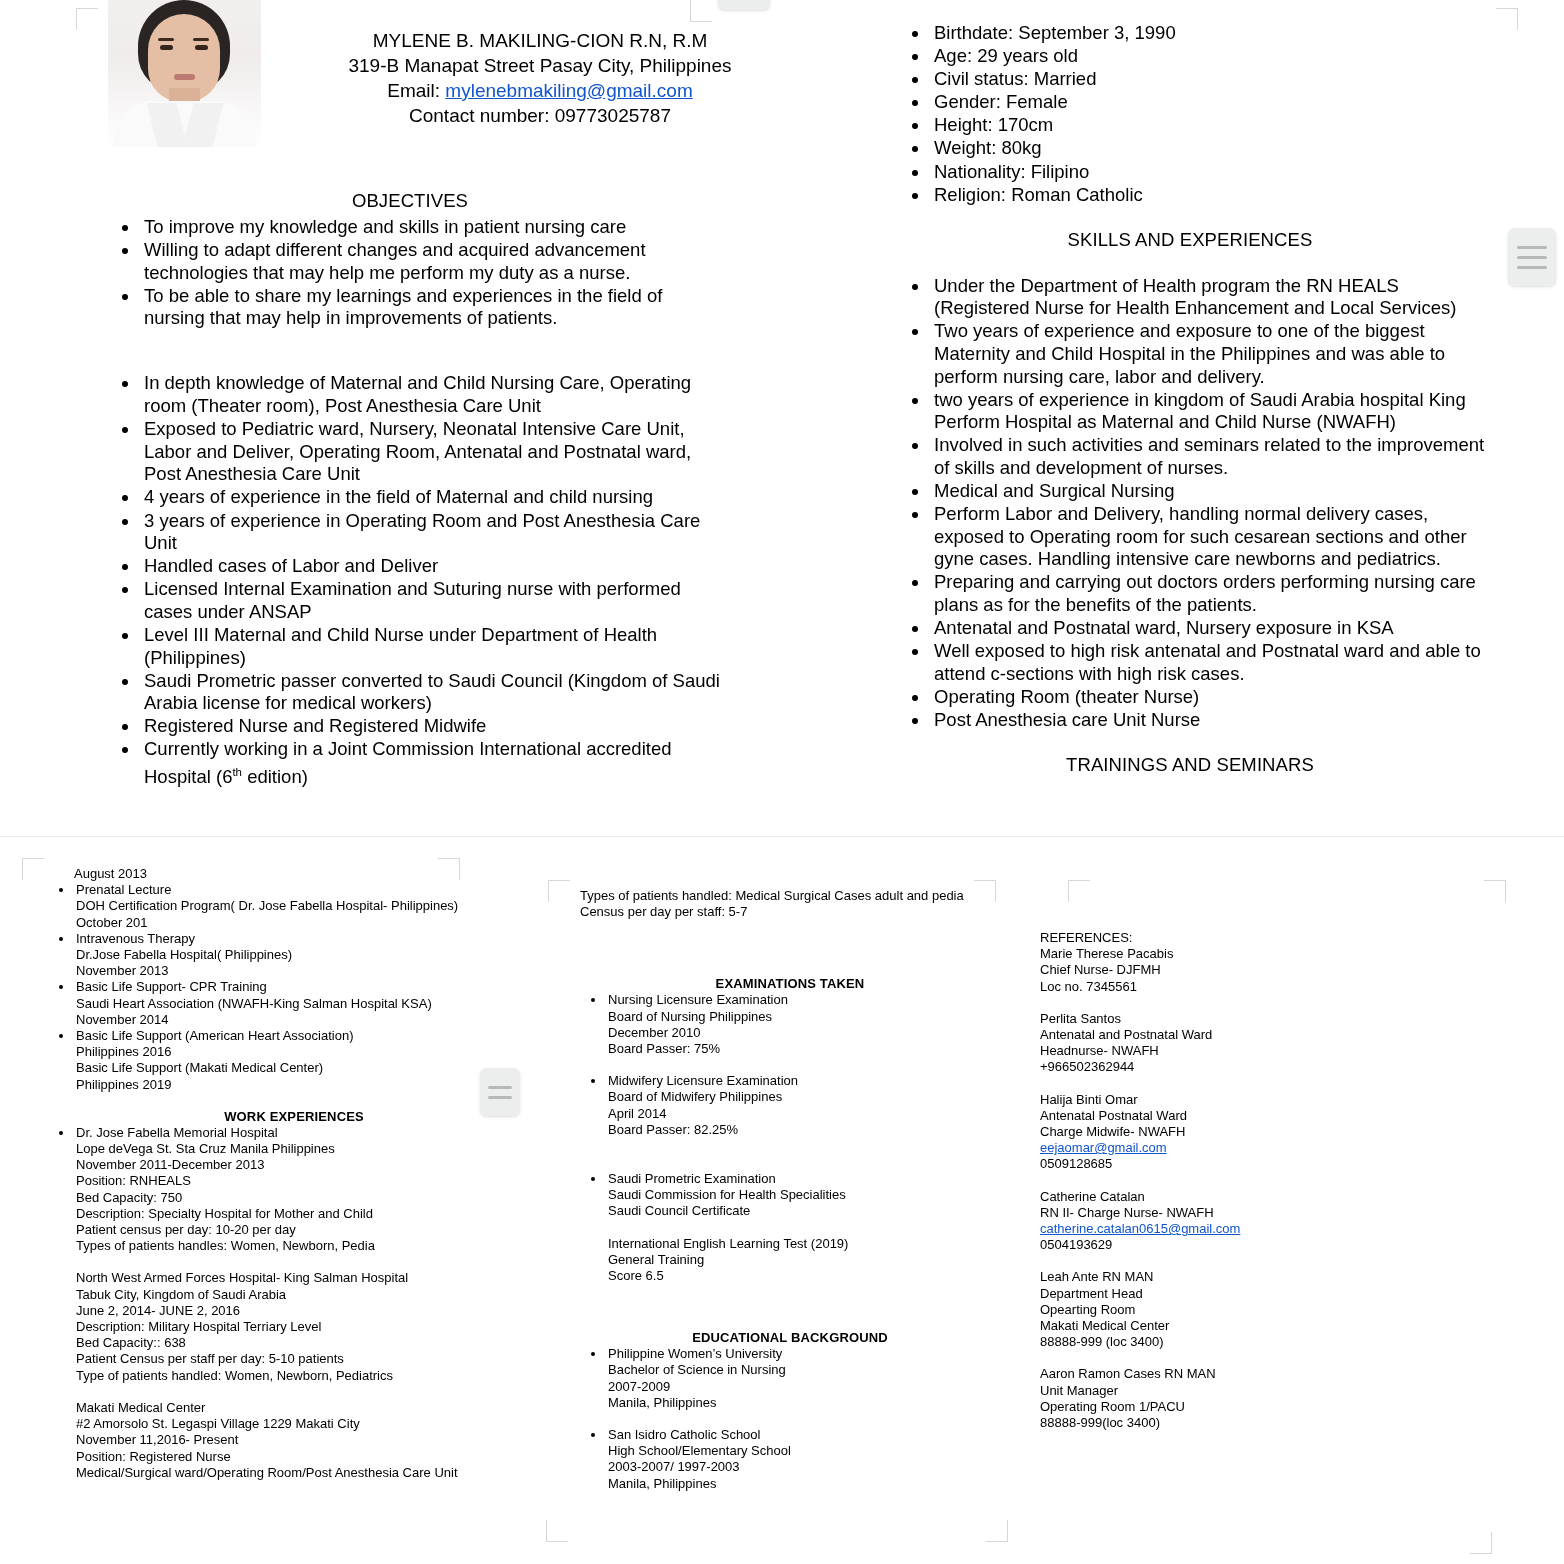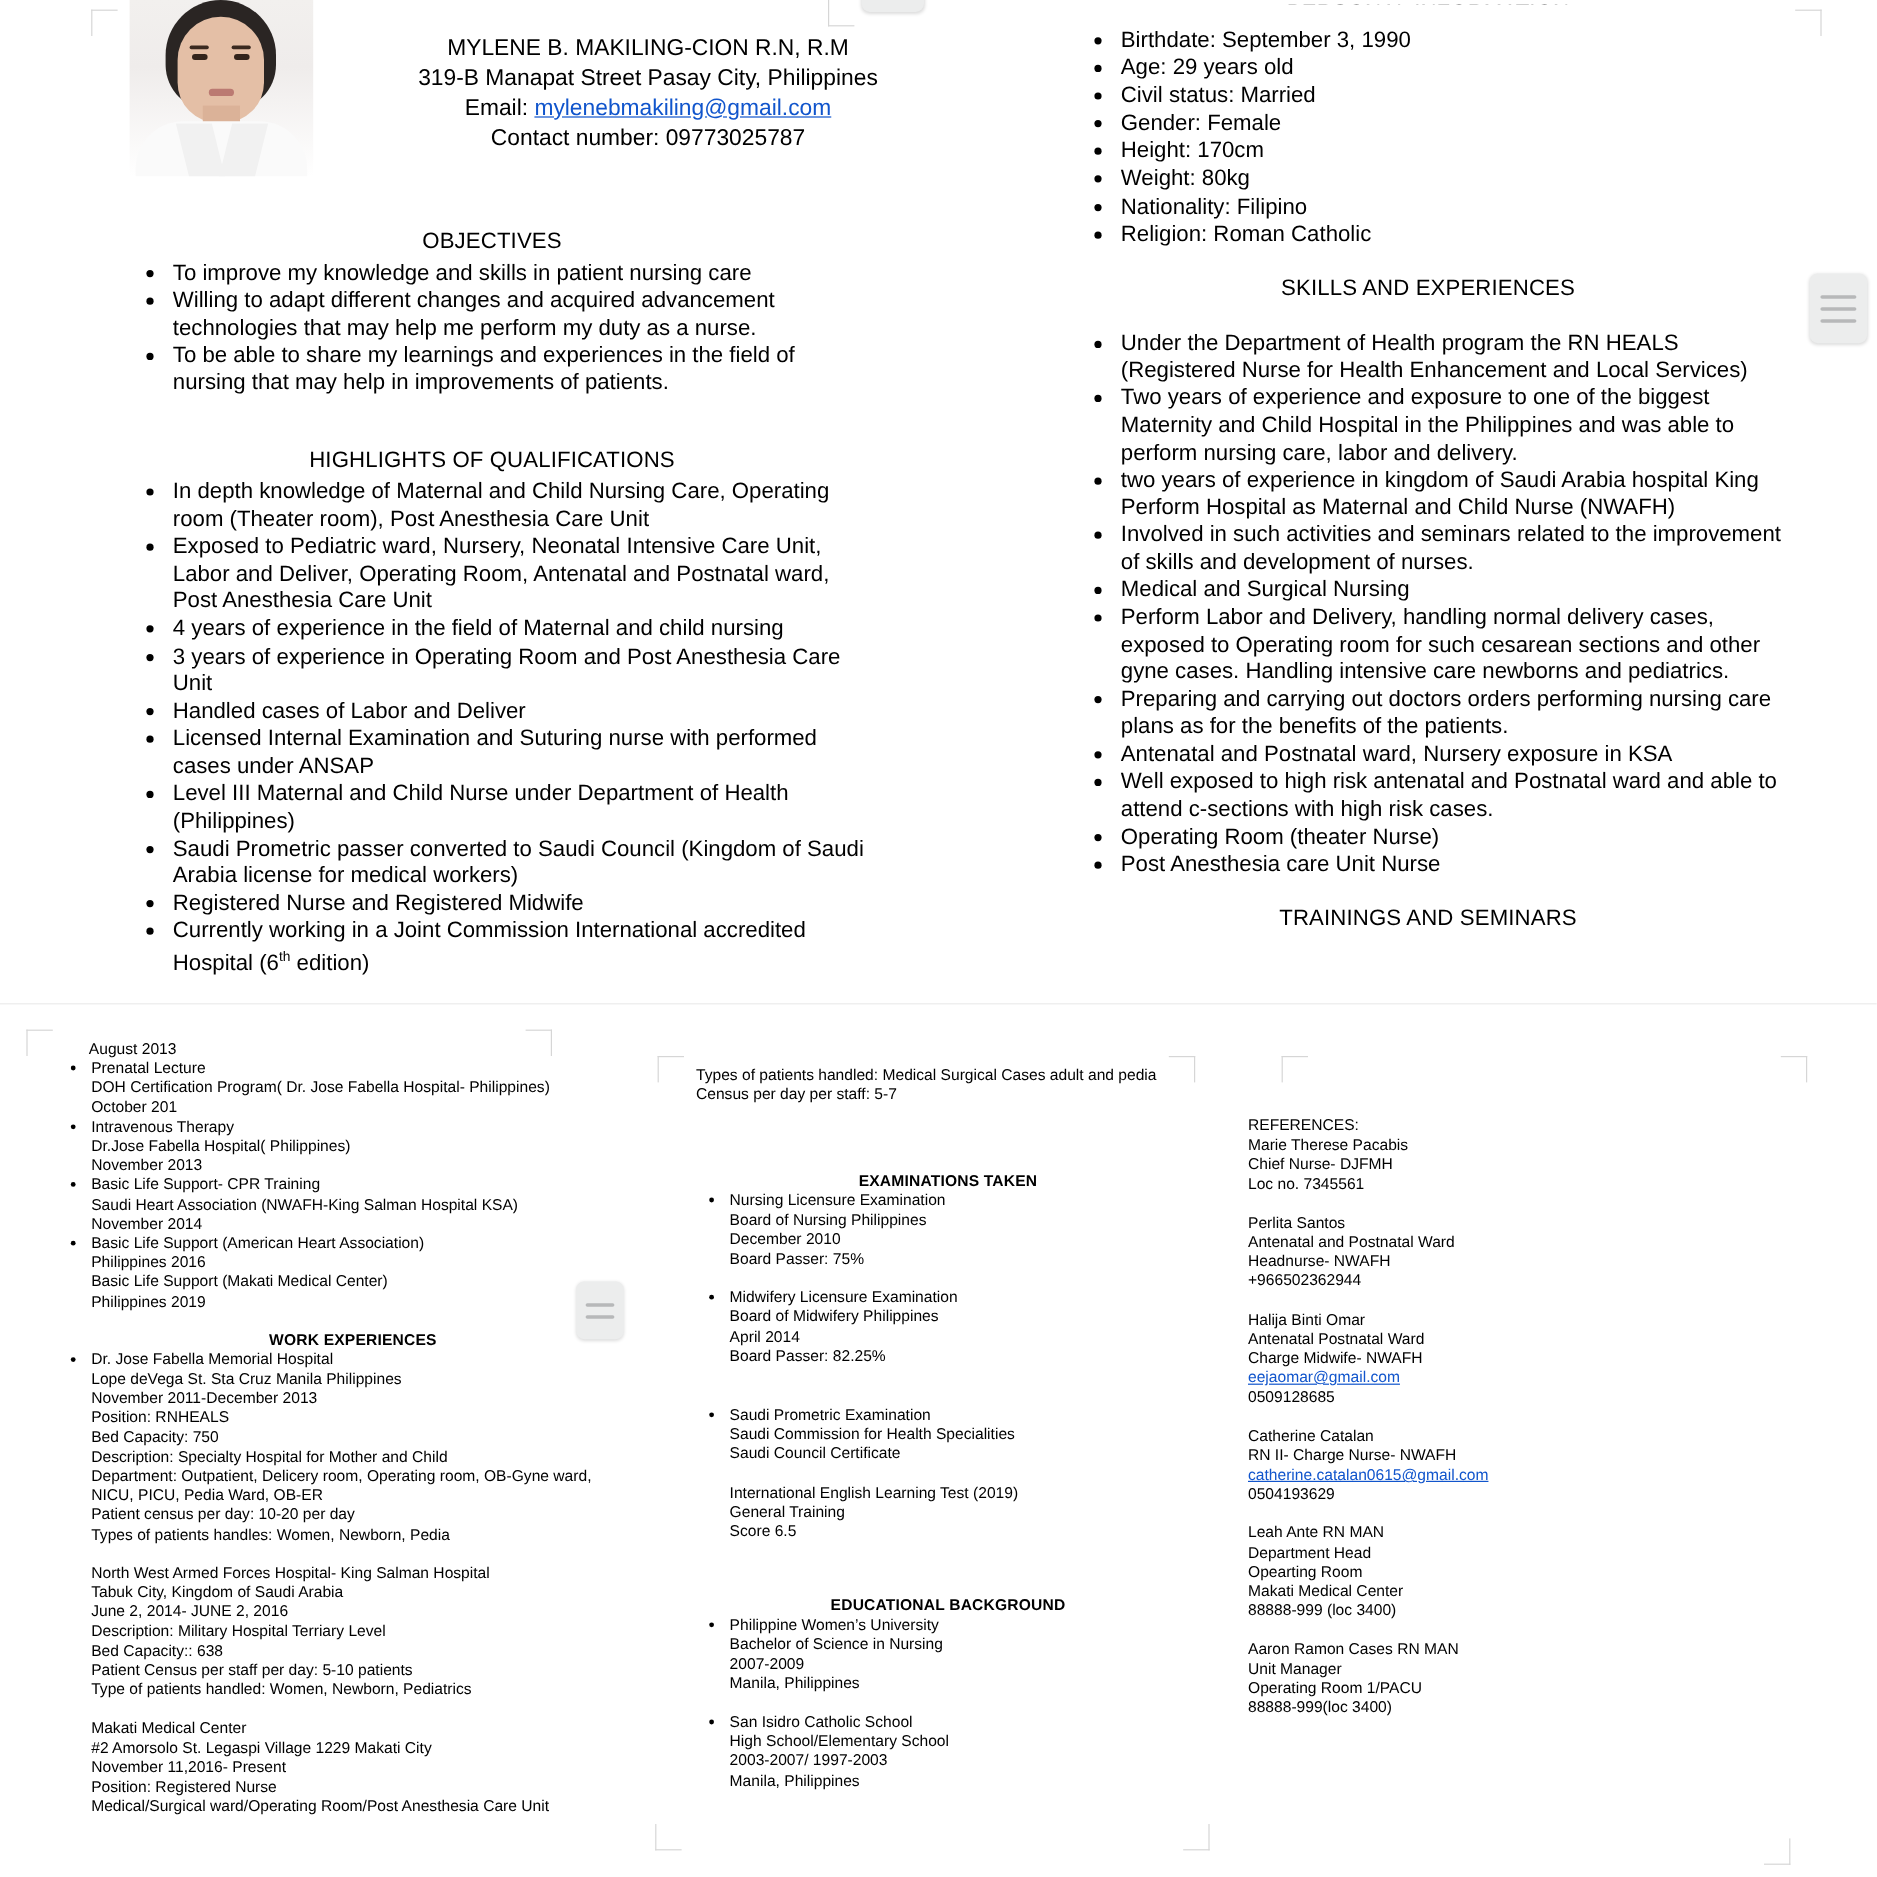--- a/index.html
+++ b/index.html
@@ -142,21 +142,20 @@
 
     <div class="col-l1">
       <div style="height:190px"></div>
       <div class="sec-head">OBJECTIVES</div>
       <ul class="b">
         <li>To improve my  knowledge and skills in patient nursing care</li>
         <li>Willing  to adapt different changes and acquired advancement technologies that may help me perform my duty as a nurse.</li>
         <li>To be able to share my learnings and experiences in the field of nursing that may help in improvements of patients.</li>
       </ul>
       <div style="height:42px"></div>
-      <div class="sec-head">HIGHLIGHTS OF QUALIFICATIONS</div>
       <ul class="b">
         <li> In depth knowledge of Maternal and Child Nursing Care, Operating room (Theater room), Post Anesthesia Care Unit</li>
         <li>Exposed to Pediatric ward, Nursery, Neonatal Intensive Care Unit, Labor and Deliver, Operating Room, Antenatal and Postnatal ward, Post Anesthesia Care Unit</li>
         <li>4 years of experience in the field of Maternal and child nursing</li>
         <li>3 years of experience in Operating Room and Post Anesthesia Care Unit</li>
         <li>Handled cases of Labor and Deliver</li>
         <li>Licensed Internal Examination and Suturing nurse with performed cases under ANSAP</li>
         <li>Level III Maternal and Child Nurse under Department of Health (Philippines)</li>
         <li>Saudi Prometric passer converted to Saudi Council (Kingdom of Saudi Arabia license for medical workers)</li>
         <li>Registered Nurse and Registered Midwife</li>
@@ -235,21 +234,20 @@
       <div class="s-gap"></div>
       <div class="s-head" style="margin-left:22px;">WORK EXPERIENCES</div>
       <ul class="sb">
         <li>
           <span>Dr. Jose Fabella Memorial Hospital</span>
           <div class="sub">Lope deVega St. Sta Cruz Manila Philippines</div>
           <div class="sub">November 2011-December 2013</div>
           <div class="sub"> Position: RNHEALS</div>
           <div class="sub">Bed Capacity: 750</div>
           <div class="sub">Description: Specialty Hospital for Mother and Child</div>
-          <div class="sub">Department: Outpatient, Delicery room, Operating room, OB-Gyne ward, NICU, PICU, Pedia Ward, OB-ER</div>
           <div class="sub">Patient census per day:  10-20 per day</div>
           <div class="sub">Types of patients handles: Women, Newborn, Pedia</div>
         </li>
         <li class="noindent" style="margin-top:16px;">
           <div class="sub">North West Armed Forces Hospital- King Salman Hospital</div>
           <div class="sub">Tabuk City, Kingdom of Saudi Arabia</div>
           <div class="sub">June 2, 2014- JUNE 2, 2016</div>
           <div class="sub">Description: Military Hospital Terriary Level</div>
           <div class="sub">Bed Capacity:: 638</div>
           <div class="sub">Patient Census per staff per day: 5-10 patients</div>

